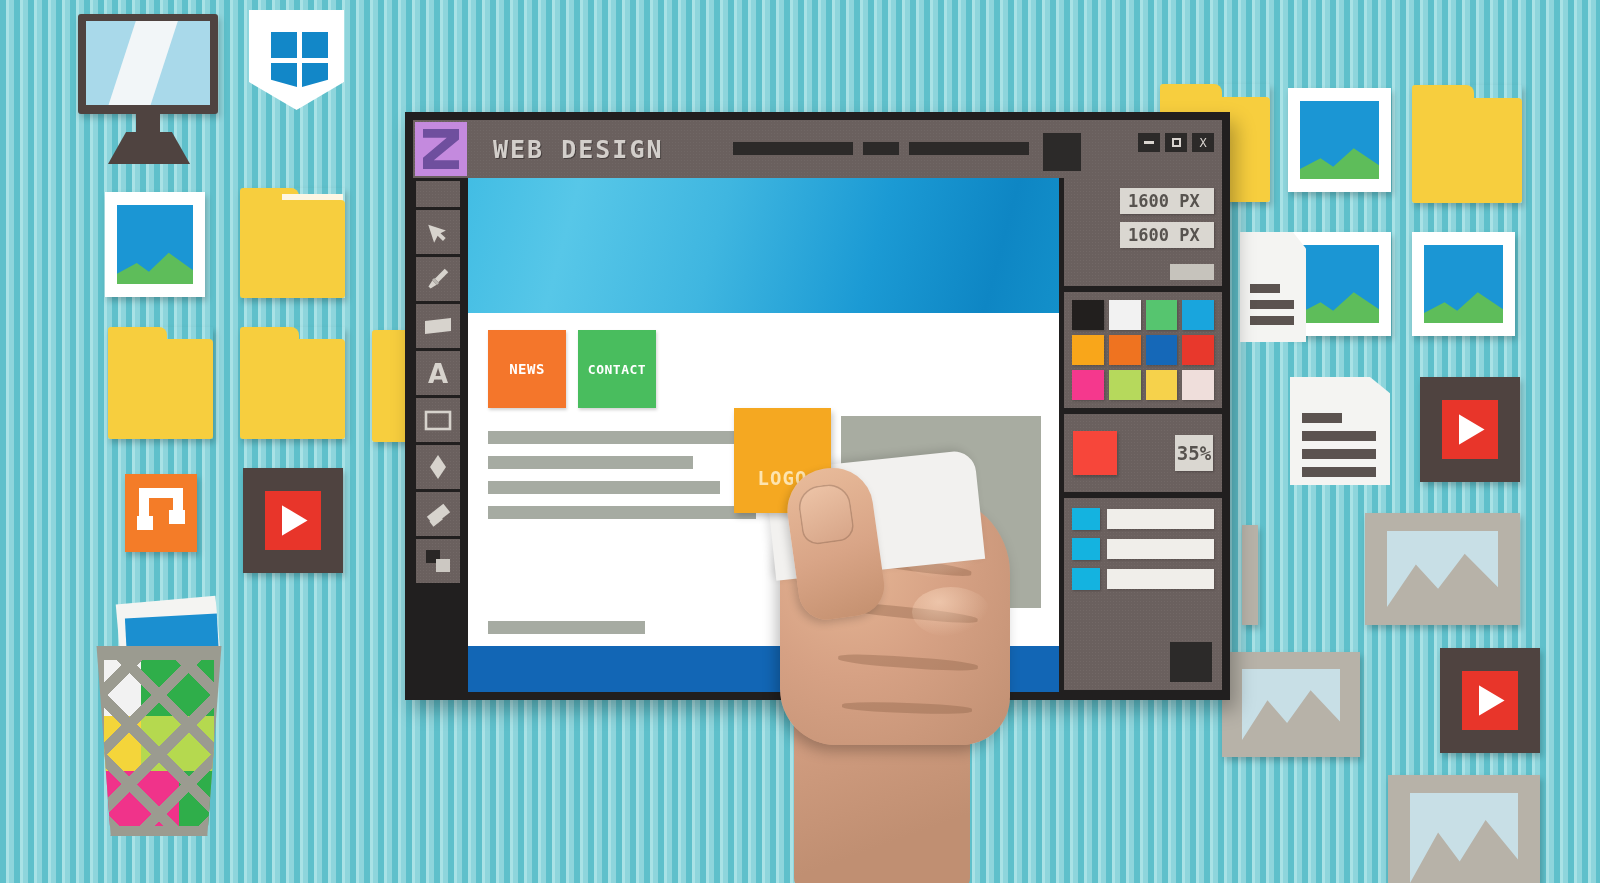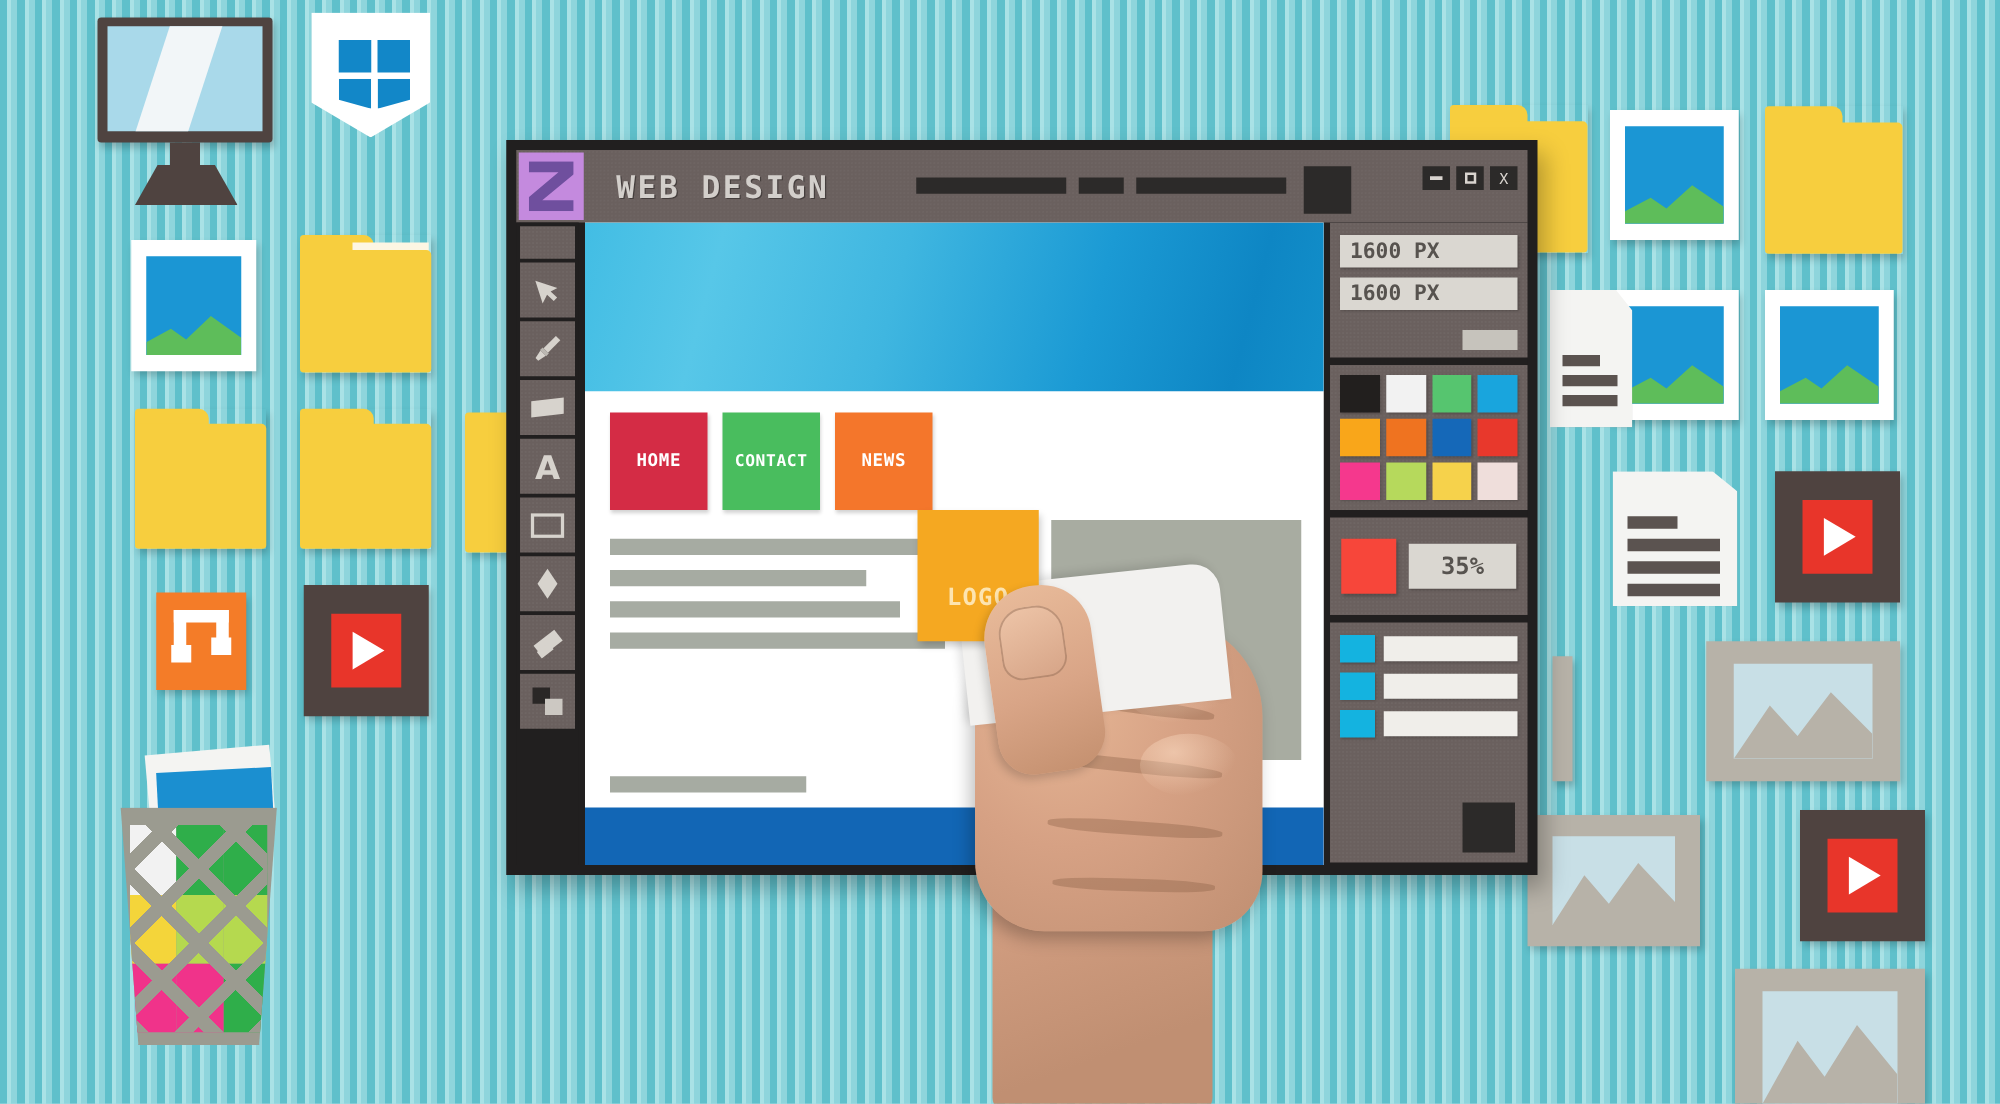--- a/index.html
+++ b/index.html
@@ -230,20 +230,21 @@
     position:relative;
   }
   .field {
     background:#dad7d1;
     color:#57534f;
     font-family:"DejaVu Sans Mono", monospace;
     font-weight:bold;
     display:flex; align-items:center;
     padding-left:8px;
     box-shadow:1px 1px 2px rgba(0,0,0,0.25);
+    margin-left:48px;
   }
   #dims { padding:10px 8px 8px 8px; height:108px; }
   #dims .field { height:26px; font-size:17px; margin-bottom:8px; }
   #dims .mini {
     position:absolute; right:8px; bottom:6px;
     width:44px; height:16px; background:#c6c3bc;
   }
   #palette { padding:8px; height:116px; }
   #swatch-grid {
     display:grid; grid-template-columns:repeat(4,1fr);
@@ -548,28 +549,25 @@
             <rect x="2" y="2" width="14" height="13" fill="#2a2726"></rect>
             <rect x="12" y="11" width="14" height="13" fill="#ccc8c2"></rect>
           </svg>
         </div>
       </div>
 
       <div id="canvas">
         <div id="hero"></div>
 
         <div id="nav-row">
-          <div class="nav-btn" style="background:#d42c45;">
-            <span>HOME</span>
+          <div class="nav-btn" style="background:#f4762b;">
+            <span>NEWS</span>
           </div>
           <div class="nav-btn" style="background:#49bd5e; font-size:13px;">
             <span>CONTACT</span>
-          </div>
-          <div class="nav-btn" style="background:#f4762b;">
-            <span>NEWS</span>
           </div>
         </div>
 
         <div id="grey-block"></div>
 
         <div class="txtbar" style="left:20px; top:253px; width:265px;"></div>
         <div class="txtbar" style="left:20px; top:278px; width:205px;"></div>
         <div class="txtbar" style="left:20px; top:303px; width:232px;"></div>
         <div class="txtbar" style="left:20px; top:328px; width:268px;"></div>
         <div class="txtbar" style="left:20px; top:443px; width:157px;"></div>

